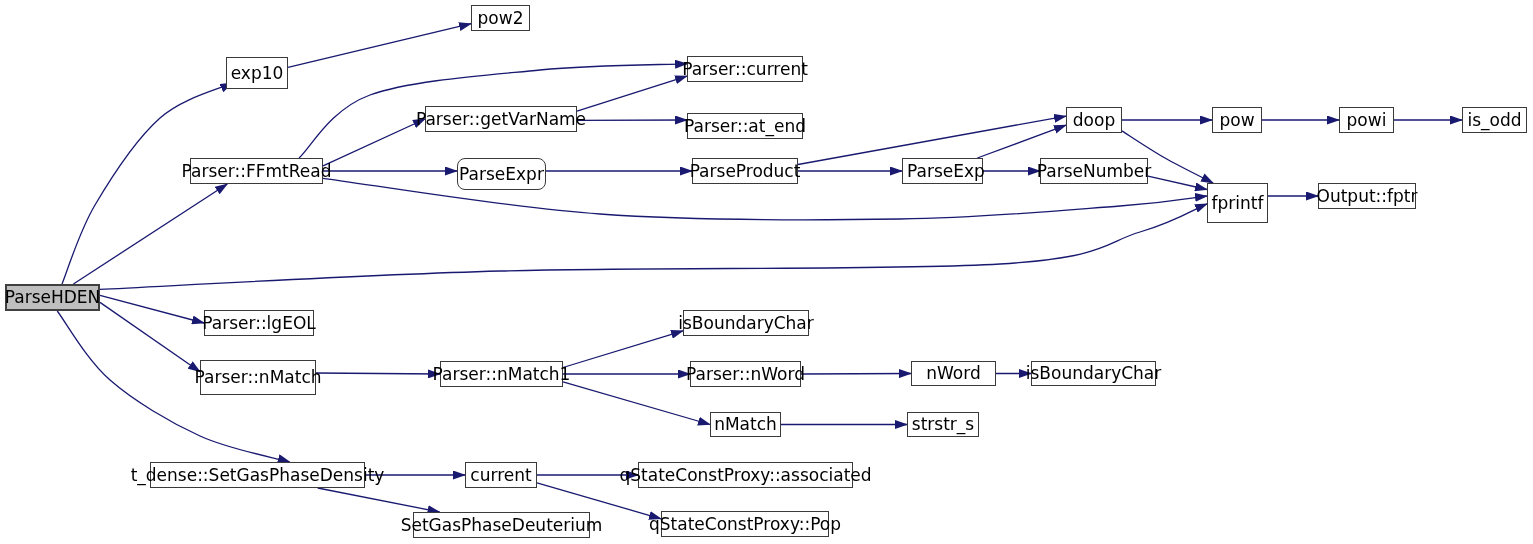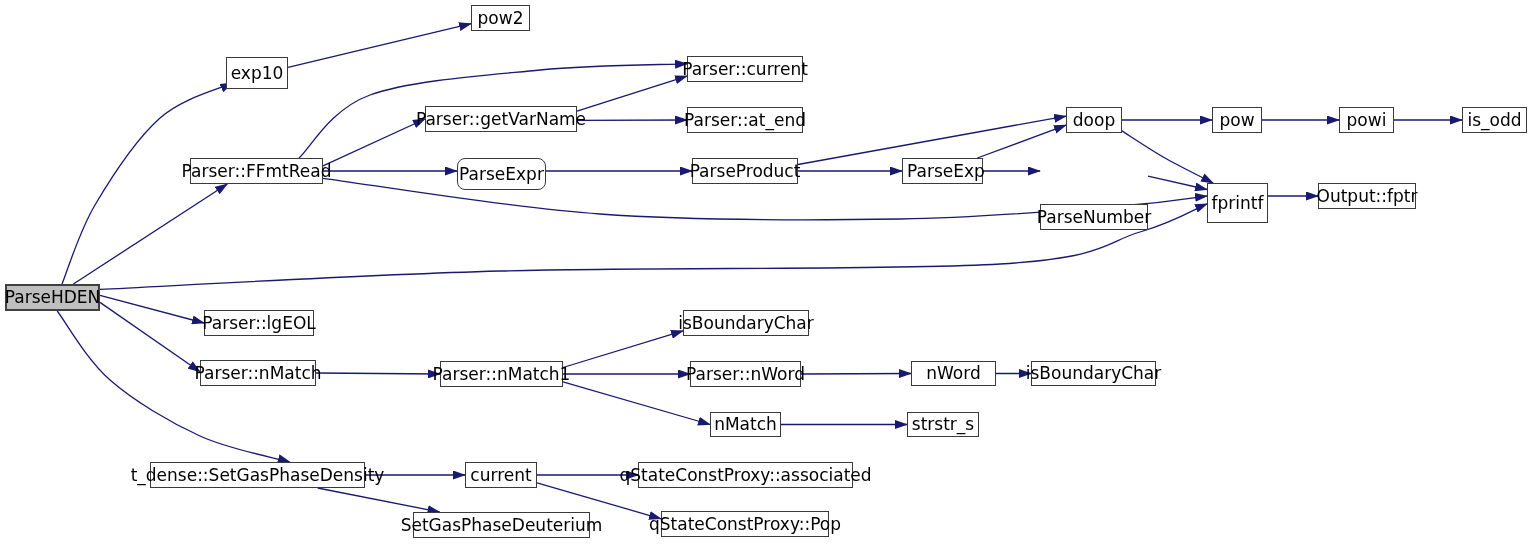--- a/index.html
+++ b/index.html
@@ -75,35 +75,35 @@
         <path d="M537,475 L638,475" class="edge" marker-end="url(#arrow)"></path>
         <path d="M537,482.8 L661,518.8" class="edge" marker-end="url(#arrow)"></path>
       </g>
   </svg>
   <div id="node-layer">
       <div class="node root" style="left: 5px; top: 284px; width: 95px; height: 27px;">ParseHDEN</div>
       <div class="node" style="left: 471px; top: 5px; width: 59px; height: 26px;">pow2</div>
       <div class="node" style="left: 226px; top: 57px; width: 62px; height: 32px;">exp10</div>
       <div class="node" style="left: 687px; top: 56px; width: 116px; height: 26px;">Parser::current</div>
       <div class="node" style="left: 425px; top: 106px; width: 152px; height: 26px; text-align: center;">Parser::getVarName</div>
-      <div class="node" style="left: 687px; top: 107px; width: 116px; height: 26px;">Parser::at_end</div>
+      <div class="node" style="left: 687px; top: 113px; width: 116px; height: 26px;">Parser::at_end</div>
       <div class="node" style="left: 1066px; top: 107px; width: 56px; height: 26px;">doop</div>
       <div class="node" style="left: 1212px; top: 107px; width: 50px; height: 26px;">pow</div>
       <div class="node" style="left: 1339px; top: 107px; width: 55px; height: 26px;">powi</div>
       <div class="node" style="left: 1462px; top: 107px; width: 65px; height: 26px;">is_odd</div>
       <div class="node" style="left: 190px; top: 158px; width: 133px; height: 26px;">Parser::FFmtRead</div>
       <div class="node" style="left: 457px; top: 158px; width: 89px; height: 32px; border-radius: 8px;">ParseExpr</div>
       <div class="node" style="left: 692px; top: 158px; width: 106px; height: 26px;">ParseProduct</div>
       <div class="node" style="left: 902px; top: 158px; width: 81px; height: 26px; padding-left: 7px;">ParseExp</div>
-      <div class="node" style="left: 1040px; top: 158px; width: 108px; height: 26px; margin-top: 46px;">ParseNumber</div>
+      <div class="node" style="left: 1040px; top: 158px; width: 108px; height: 26px;">ParseNumber</div>
       <div class="node" style="left: 1207px; top: 183px; width: 61px; height: 40px;">fprintf</div>
       <div class="node" style="left: 1318px; top: 183px; width: 98px; height: 26px;">Output::fptr</div>
       <div class="node" style="left: 204px; top: 310px; width: 110px; height: 26px;">Parser::lgEOL</div>
       <div class="node" style="left: 683px; top: 310px; width: 126px; height: 26px;">isBoundaryChar</div>
-      <div class="node" style="left: 200px; top: 360px; width: 116px; height: 26px;">Parser::nMatch</div>
+      <div class="node" style="left: 200px; top: 360px; width: 116px; height: 35px;">Parser::nMatch</div>
       <div class="node" style="left: 440px; top: 361px; width: 123px; height: 26px;">Parser::nMatch1</div>
       <div class="node" style="left: 690px; top: 361px; width: 111px; height: 26px;">Parser::nWord</div>
       <div class="node" style="left: 911px; top: 361px; width: 85px; height: 25px;">nWord</div>
       <div class="node" style="left: 1031px; top: 361px; width: 125px; height: 25px;">isBoundaryChar</div>
       <div class="node" style="left: 710px; top: 412px; width: 71px; height: 25px;">nMatch</div>
       <div class="node" style="left: 907px; top: 412px; width: 72px; height: 25px;">strstr_s</div>
       <div class="node" style="left: 150px; top: 462px; width: 215px; height: 26px;">t_dense::SetGasPhaseDensity</div>
       <div class="node" style="left: 465px; top: 462px; width: 72px; height: 26px;">current</div>
       <div class="node" style="left: 638px; top: 462px; width: 215px; height: 26px;">qStateConstProxy::associated</div>
       <div class="node" style="left: 413px; top: 512px; width: 177px; height: 26px;">SetGasPhaseDeuterium</div>

